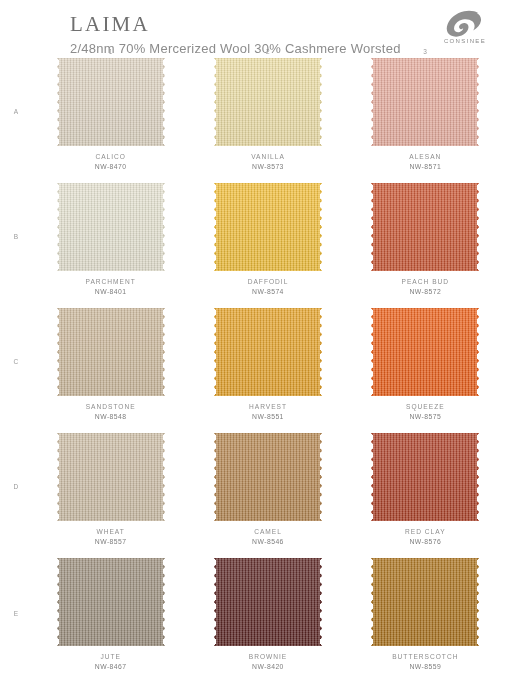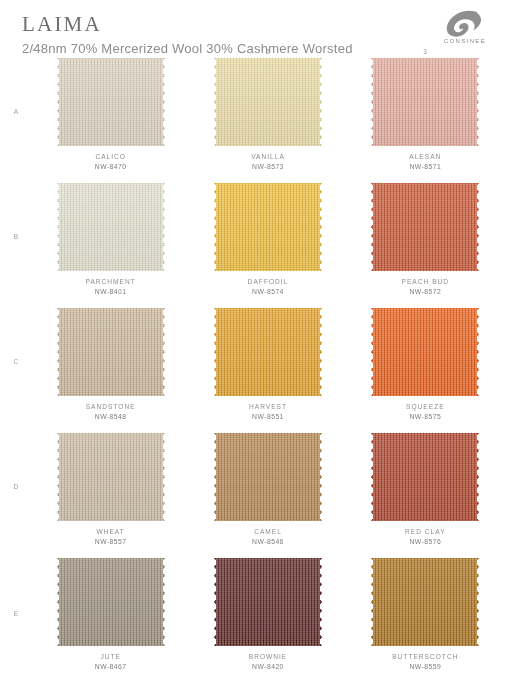--- a/index.html
+++ b/index.html
@@ -15,20 +15,21 @@
     overflow: hidden;
     position: relative;
   }
 
   
   .header {
     position: relative;
     padding: 14px 18px 0 22px;
     height: 44px;
     box-sizing: border-box;
+    margin-left: 48px;
   }
   .brand-title {
     font-size: 21px;
     letter-spacing: 2.2px;
     font-weight: 300;
     color: #6f6f6f;
     line-height: 1;
     margin: 0;
     font-family: "Liberation Serif", serif;
   }

